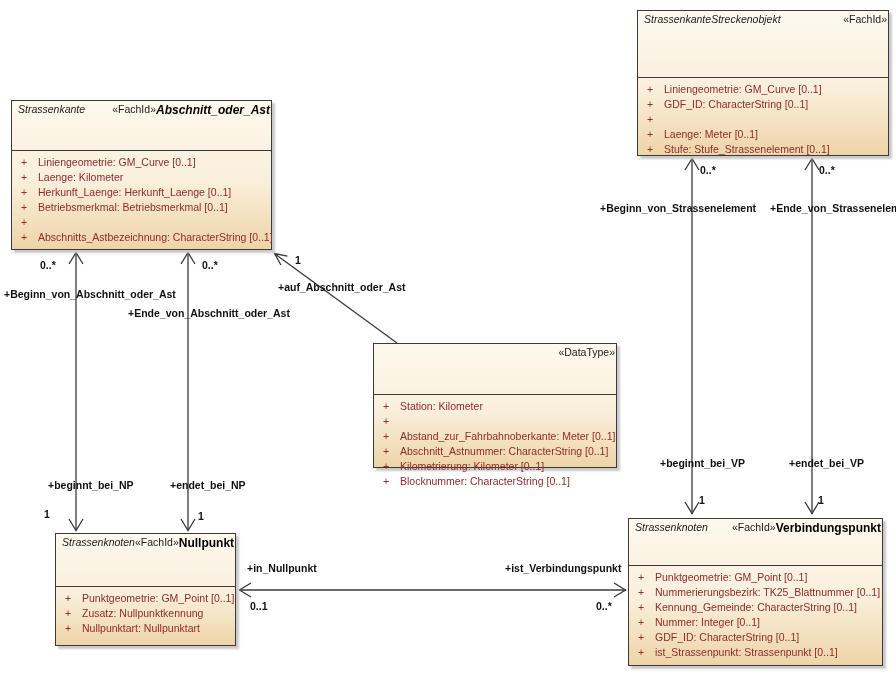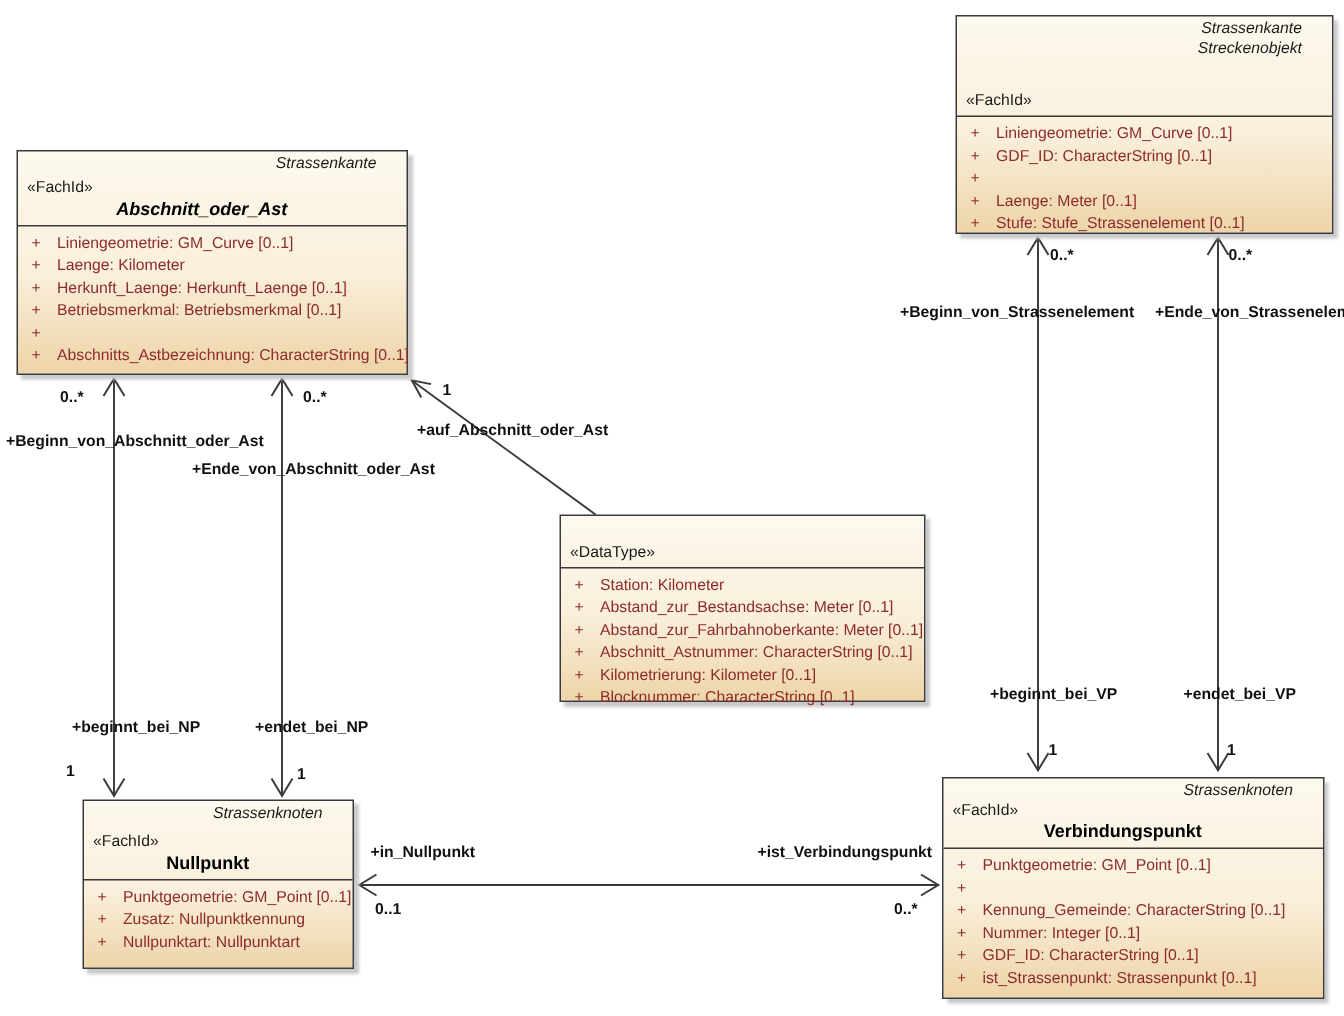--- a/index.html
+++ b/index.html
@@ -16,23 +16,23 @@
   .uml-class{
     position:absolute;
     box-sizing:border-box;
     border:1.5px solid #3a3a3a;
     background:linear-gradient(180deg,#fdf9ee 0%,#f9efdb 55%,#eed4a8 100%);
     box-shadow:3px 3px 2px #c9c9c9;
     display:flex;flex-direction:column;
   }
   .cls-header{
     box-sizing:border-box;
-    display:flex;flex-direction:column;
+    display:flex;flex-direction:row;
     border-bottom:1.5px solid #3a3a3a;
-    padding:2px 20px 3px 6px;
+    padding:2px 1px 3px 6px;
     flex:none;
   }
   .corner-label{
     text-align:right;font-style:italic;
     font-size:10.5px;line-height:13px;color:#1a1a1a;
   }
   .hspacer{flex:1;}
   .stereo{text-align:left;font-size:10.5px;line-height:13px;color:#1a1a1a;}
   .cname{text-align:center;font-size:12px;font-weight:bold;line-height:15px;color:#000;}
   .cname.it{font-style:italic;}
@@ -133,32 +133,31 @@
           <span>Laenge: Meter [0..1]</span>
         </div>
         <div class="attr-row">
           <span class="vis">+</span>
           <span>Stufe: Stufe_Strassenelement [0..1]</span>
         </div>
       </div>
   </div>
 
   <div class="uml-class" style="left:373px;top:343px;width:244px;height:125px;">
-    <div class="cls-header" style="height:35px;">
+    <div class="cls-header" style="height:51px;">
       <div class="hspacer"></div>
       <div class="stereo">«DataType»</div>
     </div>
     <div class="cls-attrs">
         <div class="attr-row">
           <span class="vis">+</span>
           <span>Station: Kilometer</span>
         </div>
         <div class="attr-row">
           <span class="vis">+</span>
-          <span>Abstand_zur_Bestandsachse: Meter [0..1]</span>
         </div>
         <div class="attr-row">
           <span class="vis">+</span>
           <span>Abstand_zur_Fahrbahnoberkante: Meter [0..1]</span>
         </div>
         <div class="attr-row">
           <span class="vis">+</span>
           <span>Abschnitt_Astnummer: CharacterString [0..1]</span>
         </div>
         <div class="attr-row">
@@ -202,20 +201,21 @@
       <div class="stereo">«FachId»</div>
       <div class="cname">Verbindungspunkt</div>
     </div>
     <div class="cls-attrs">
         <div class="attr-row">
           <span class="vis">+</span>
           <span>Punktgeometrie: GM_Point [0..1]</span>
         </div>
         <div class="attr-row">
           <span class="vis">+</span>
+          <span>Nummerierungsbezirk: TK25_Blattnummer [0..1]</span>
         </div>
         <div class="attr-row">
           <span class="vis">+</span>
           <span>Kennung_Gemeinde: CharacterString [0..1]</span>
         </div>
         <div class="attr-row">
           <span class="vis">+</span>
           <span>Nummer: Integer [0..1]</span>
         </div>
         <div class="attr-row">

